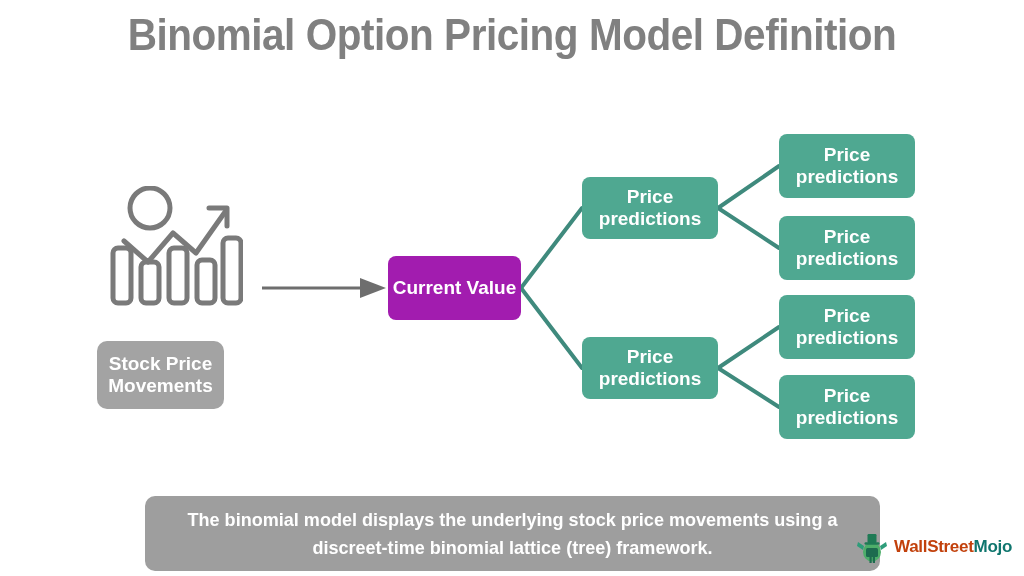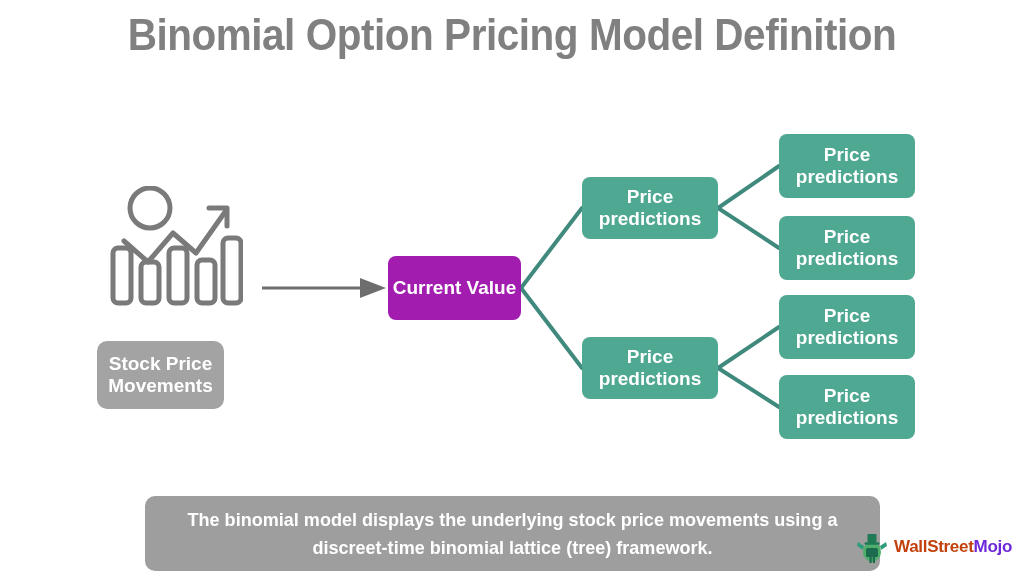--- a/index.html
+++ b/index.html
@@ -116,21 +116,21 @@
     align-items: center;
     gap: 5px;
   }
   #logo-text {
     font-size: 17px;
     font-weight: bold;
     letter-spacing: -0.3px;
     white-space: nowrap;
   }
   .logo-part-a { color: #c2410c; }
-  .logo-part-b { color: #6d28d9; }
+  .logo-part-b { color: #0f766e; }
 </style>
 </head>
 <body>
 
 <div id="page-title">Binomial Option Pricing Model Definition</div>
 
 <div id="diagram">
 
   <svg class="conn-svg" viewBox="0 0 1024 576">
 

